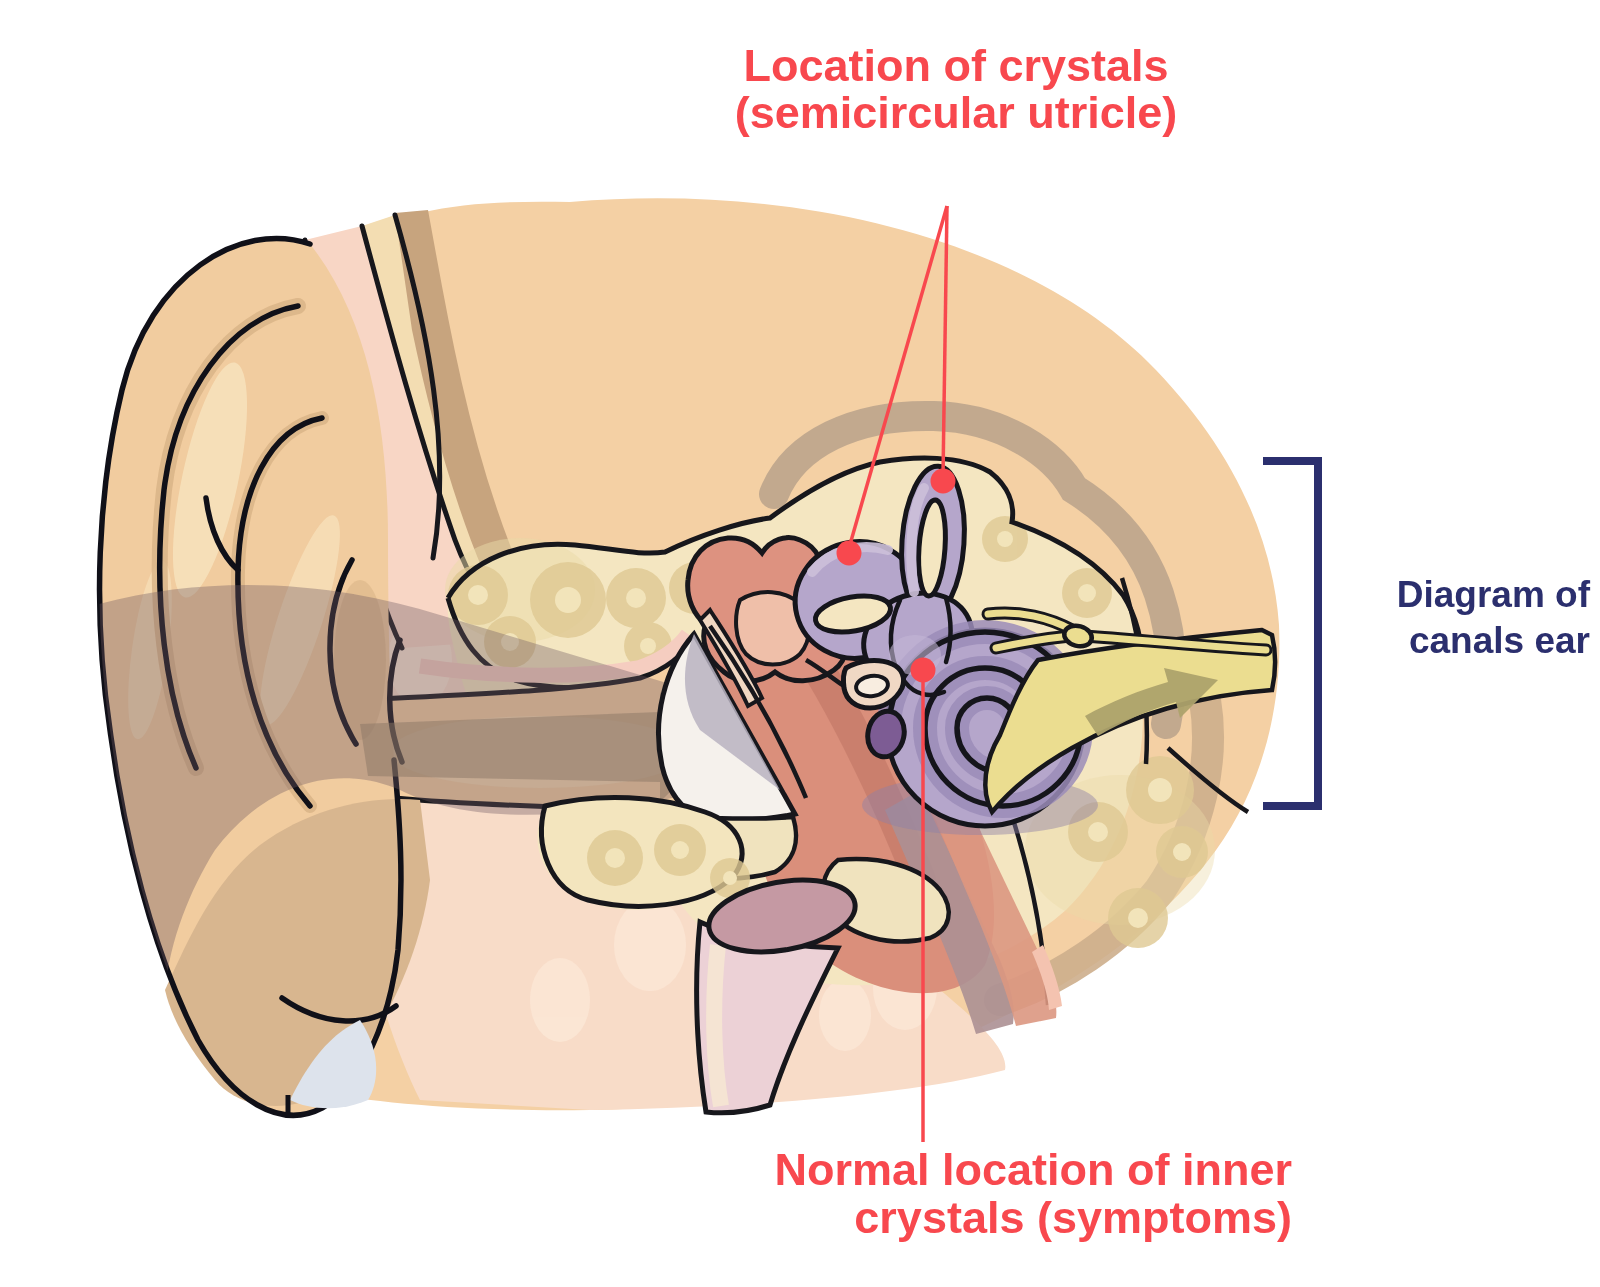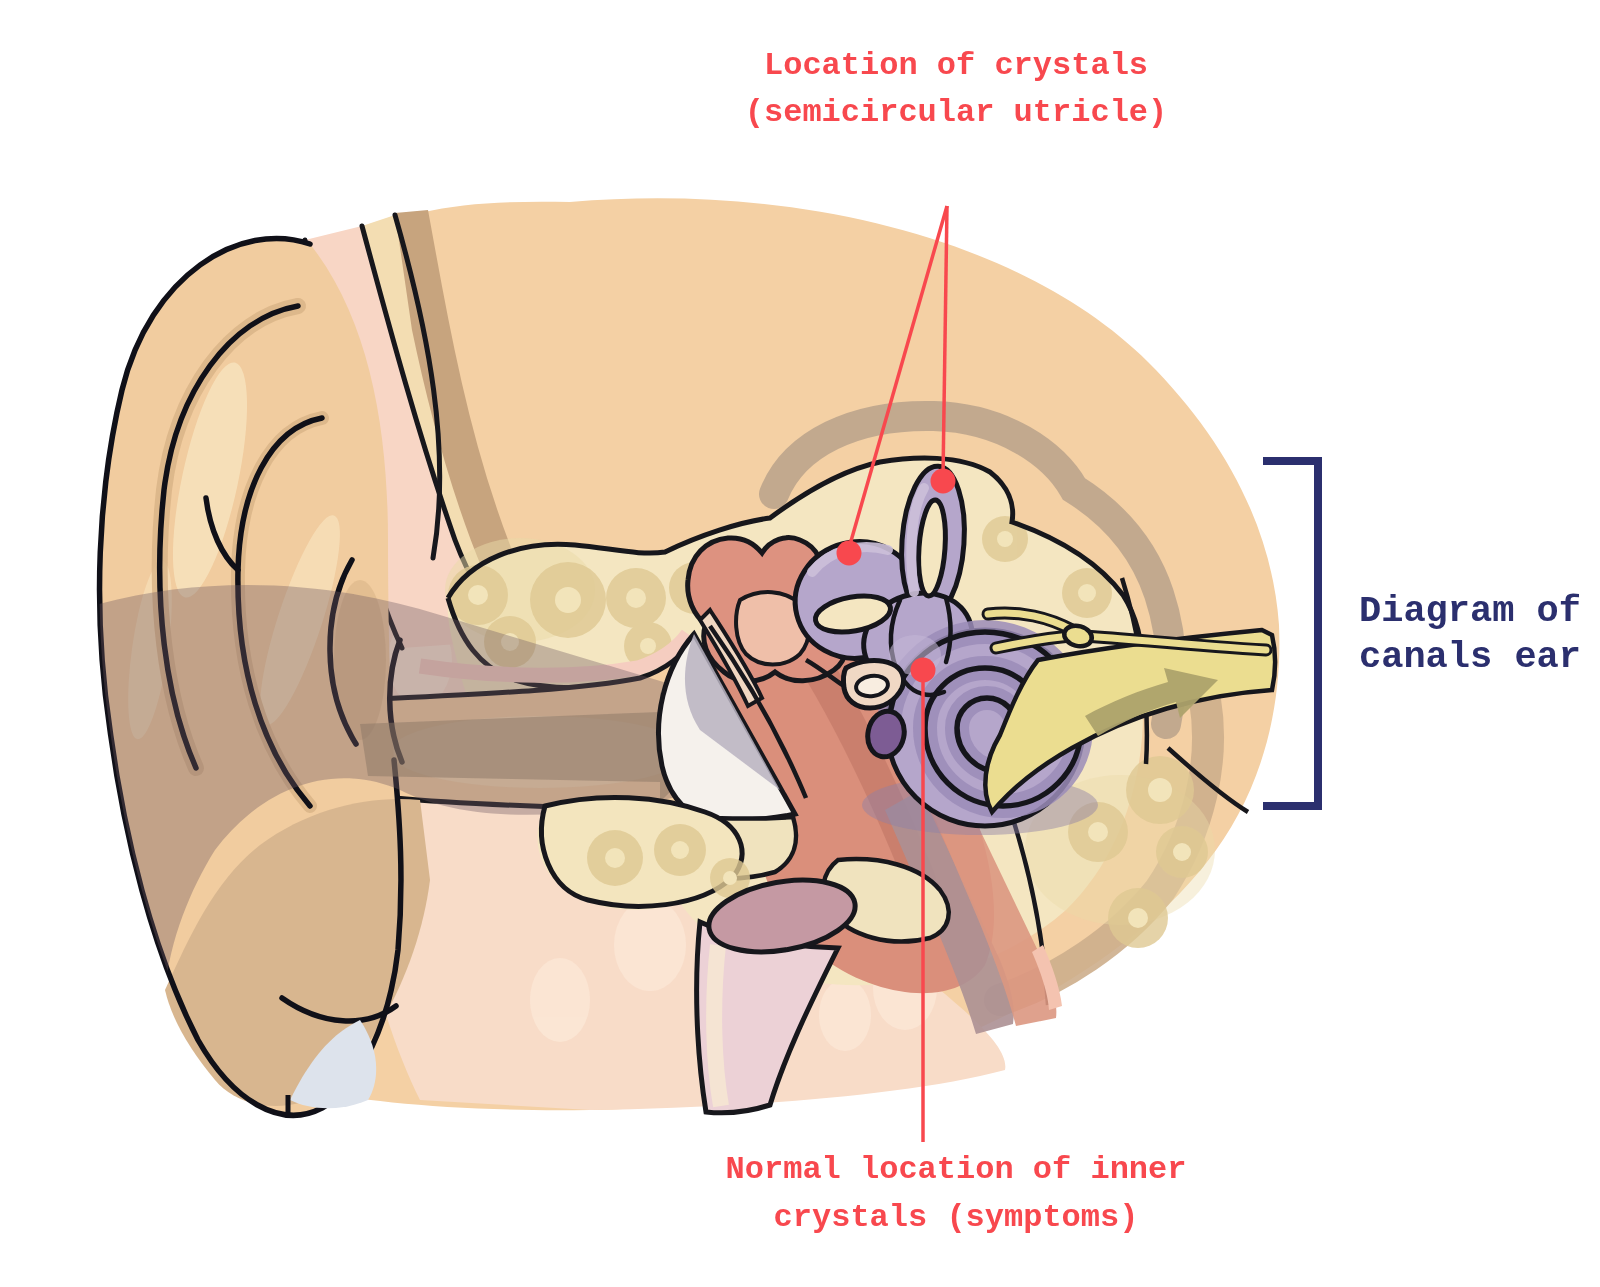--- a/index.html
+++ b/index.html
@@ -4,25 +4,25 @@
 <style>
   :root{
     --annotation_red:#F8484E;
     --caption_navy:#2B2F6E;
   }
   html,body{margin:0;padding:0;background:#fff;}
   #stage{position:relative;width:1600px;height:1287px;background:#fff;overflow:hidden;
          font-family:"Liberation Sans","DejaVu Sans",sans-serif;}
   #art{position:absolute;left:0;top:0;}
   .lbl{position:absolute;text-align:center;font-weight:700;}
-  .lbl-red{color:var(--annotation_red);font-size:32px;line-height:47px;font-family:Liberation Mono, monospace;}
+  .lbl-red{color:var(--annotation_red);font-size:45px;line-height:47px;}
   #top-label{left:656px;top:42px;width:600px;}
-  #bottom-label{left:656px;top:1146px;width:600px;line-height:48px;}
-  #caption-label{left:1350px;top:588px;width:240px;text-align:center;
-    color:var(--caption_navy);font-size:37px;line-height:46px;font-weight:600;font-family:Liberation Mono, monospace;}
+  #bottom-label{left:692px;top:1146px;width:600px;line-height:48px;text-align:right;}
+  #caption-label{left:1350px;top:572px;width:240px;text-align:right;
+    color:var(--caption_navy);font-size:37px;line-height:46px;font-weight:600;}
   .red-stroke{stroke:var(--annotation_red);}
   .red-fill{fill:var(--annotation_red);}
   .bracket{stroke:var(--caption_navy);}
 </style>
 </head>
 <body>
 
 <div id="stage">
 
 <svg id="art" width="1600" height="1287" viewBox="0 0 1600 1287">

